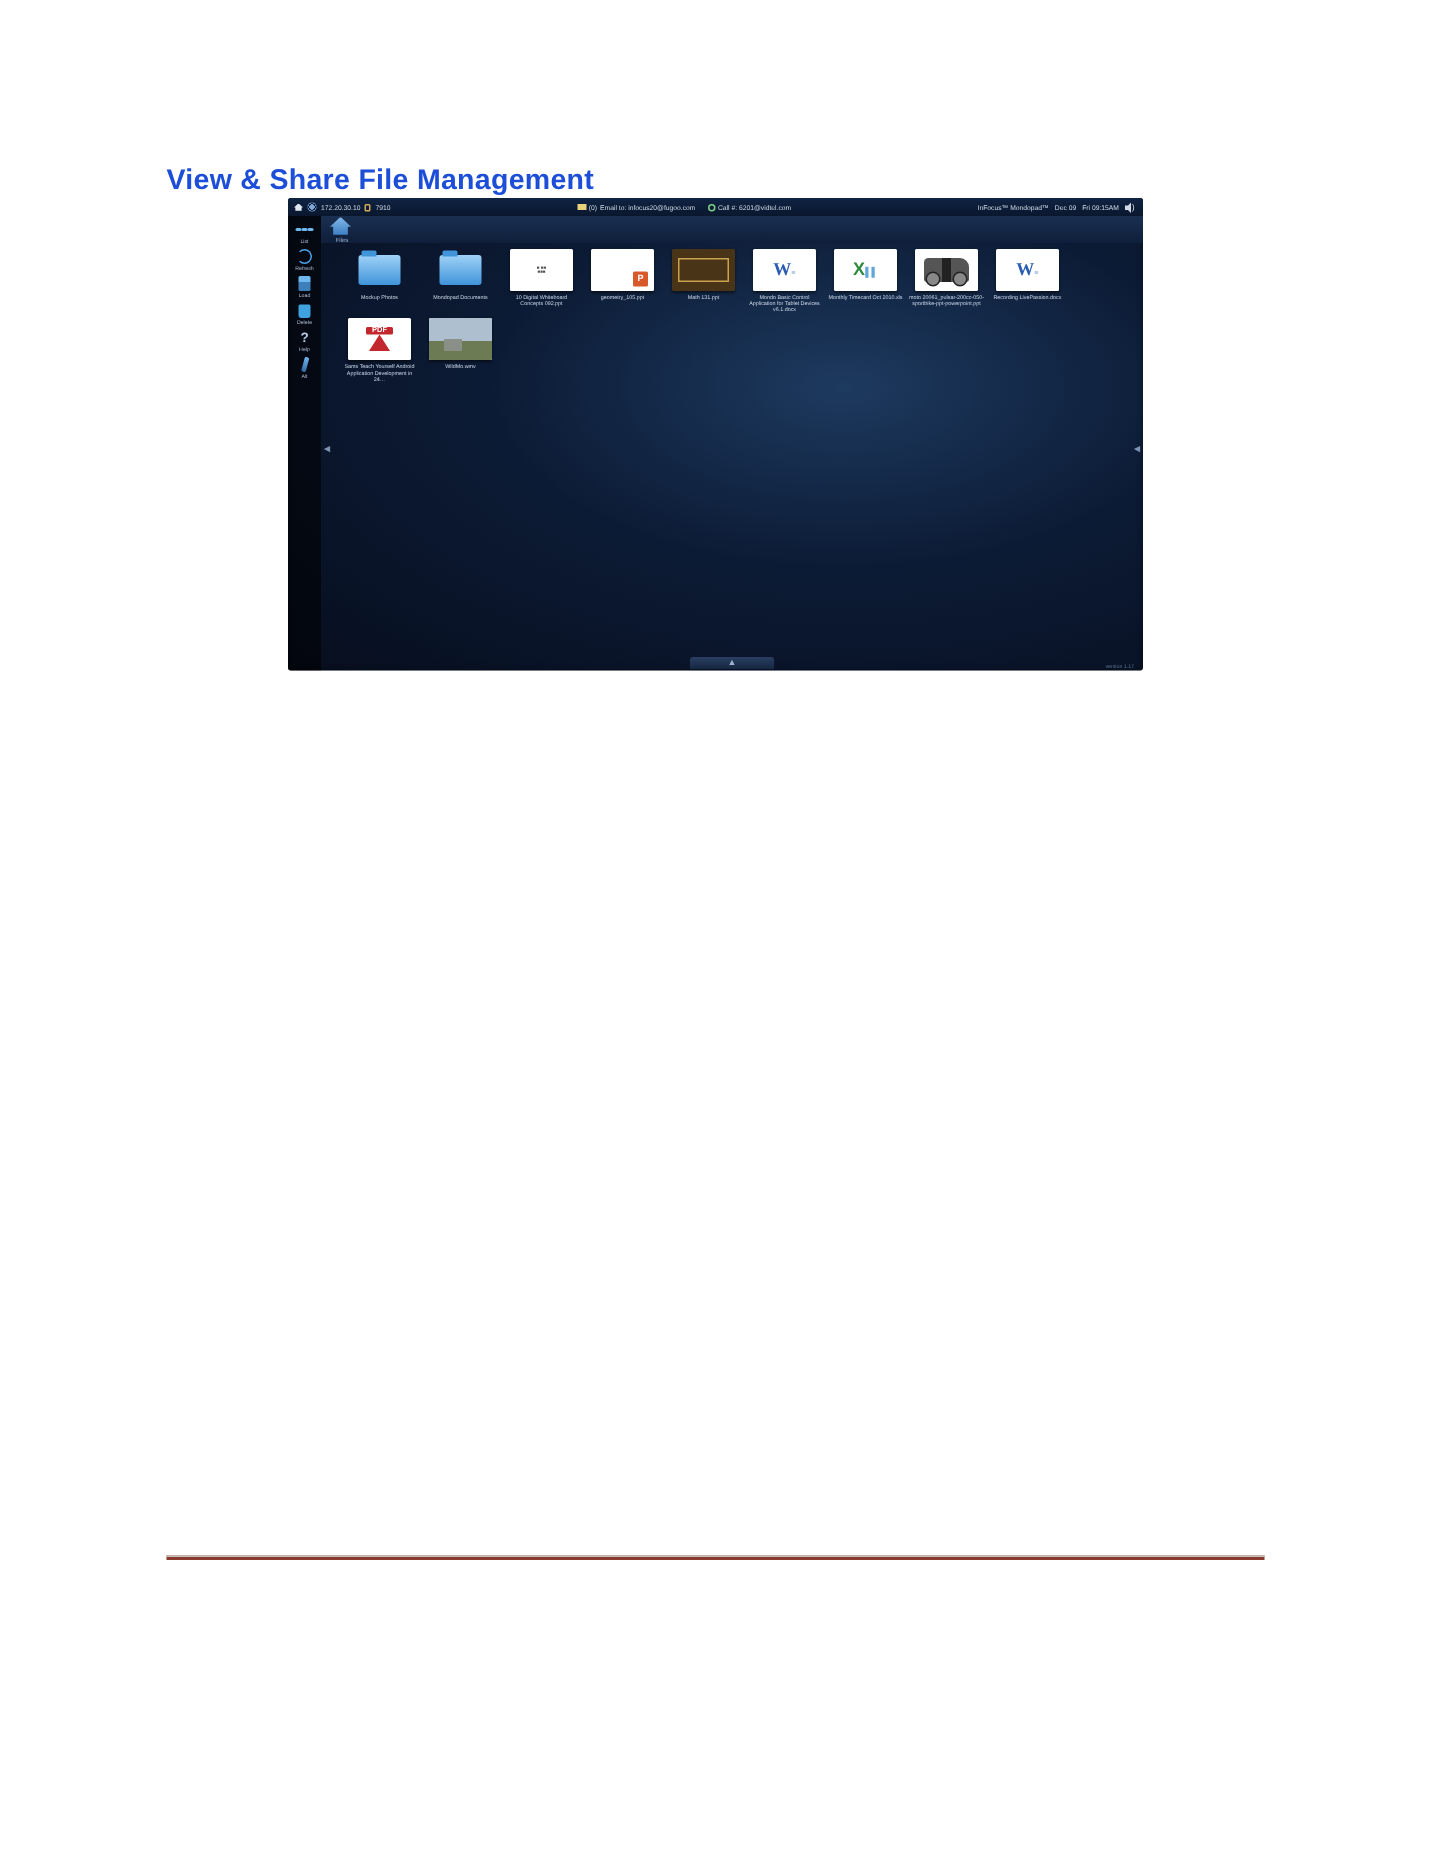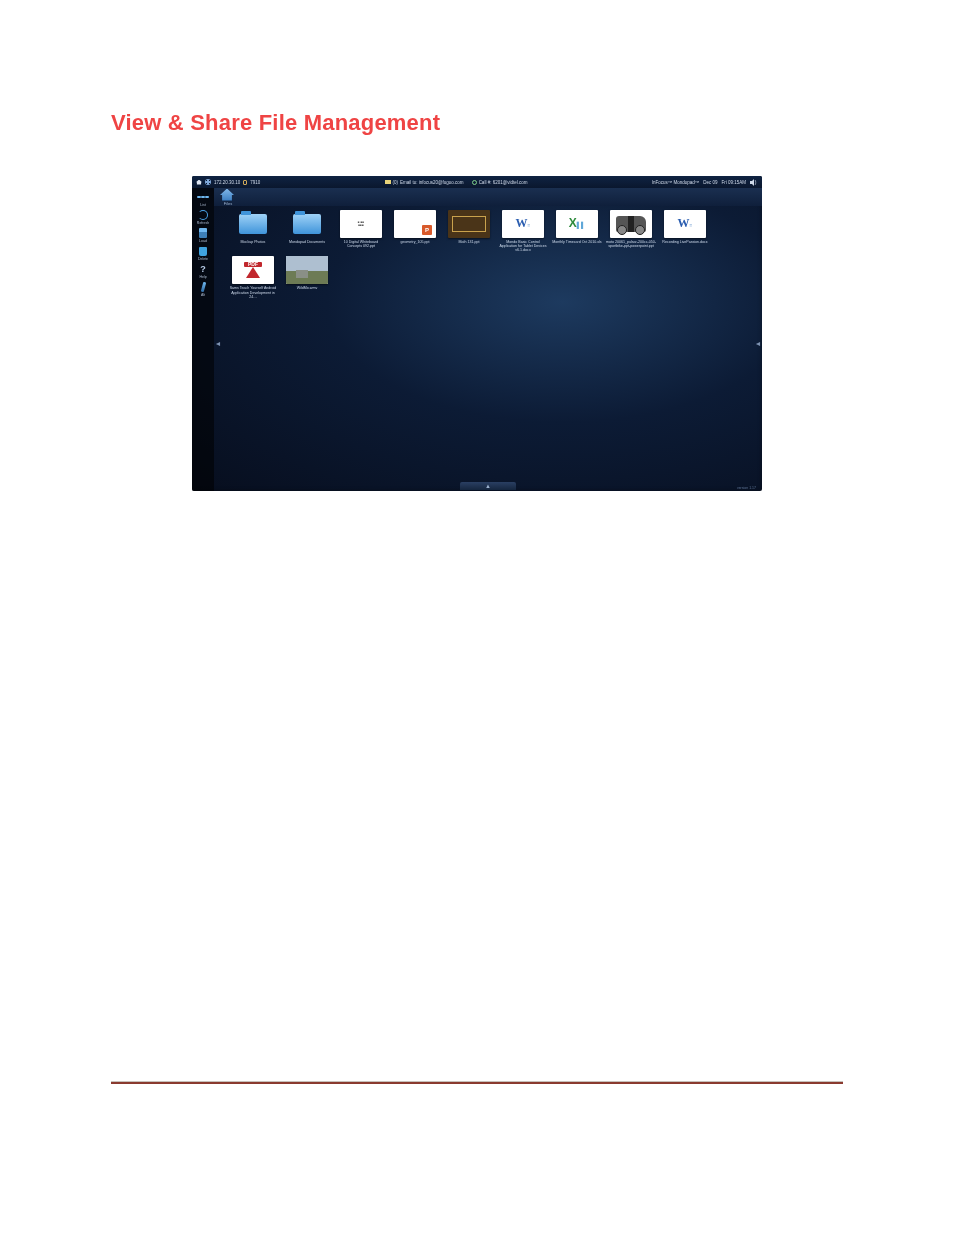--- a/index.html
+++ b/index.html
@@ -1,18 +1,18 @@
 <!DOCTYPE html>
 <html><head>
 <meta charset="utf-8">
 <style>
   * { margin:0; padding:0; box-sizing:border-box; }
   body { background:#fff; font-family:Arial,Helvetica,sans-serif; width:954px; }
   .page { padding:110px 111px 0 111px; }
-  h1.section-title { color:#ef4444; font-weight:700; font-size:22px; margin-bottom:40px; letter-spacing:.2px; }
+  h1.section-title { color:#1d4ed8; font-weight:700; font-size:19px; letter-spacing:.2px; }
   .screenshot-wrap { width:570px; margin:0 auto; }
   .mondopad { width:570px; height:315px; background:radial-gradient(ellipse at 65% 40%,#1d3a5f 0%,#0c1b35 45%,#070e1e 100%); border-radius:2px; position:relative; overflow:hidden; box-shadow:0 0 4px rgba(0,0,0,.4) inset; }
   
   .topbar { height:12px; background:linear-gradient(#0f2342,#0a172e); display:flex; align-items:center; font-size:4.5px; color:#cfd9e8; padding:0 4px; white-space:nowrap; }
   .topbar .tb-left { display:flex; align-items:center; gap:3px; flex:0 0 auto; }
   .topbar .tb-center { flex:1; text-align:center; display:flex; justify-content:center; gap:8px; align-items:center; }
   .topbar .tb-right { display:flex; align-items:center; gap:4px; flex:0 0 auto; }
   .ico-home { width:6px; height:5px; background:#dfe7f3; clip-path:polygon(50% 0,100% 55%,85% 55%,85% 100%,15% 100%,15% 55%,0 55%); }
   .ico-gear { width:6px; height:6px; border-radius:50%; background:radial-gradient(circle,#7fa7d8 40%,#0a172e 41% 59%,#7fa7d8 60%); }
   .ico-lock { width:4px; height:5px; border:1px solid #cfa95a; border-radius:1px; position:relative; }

